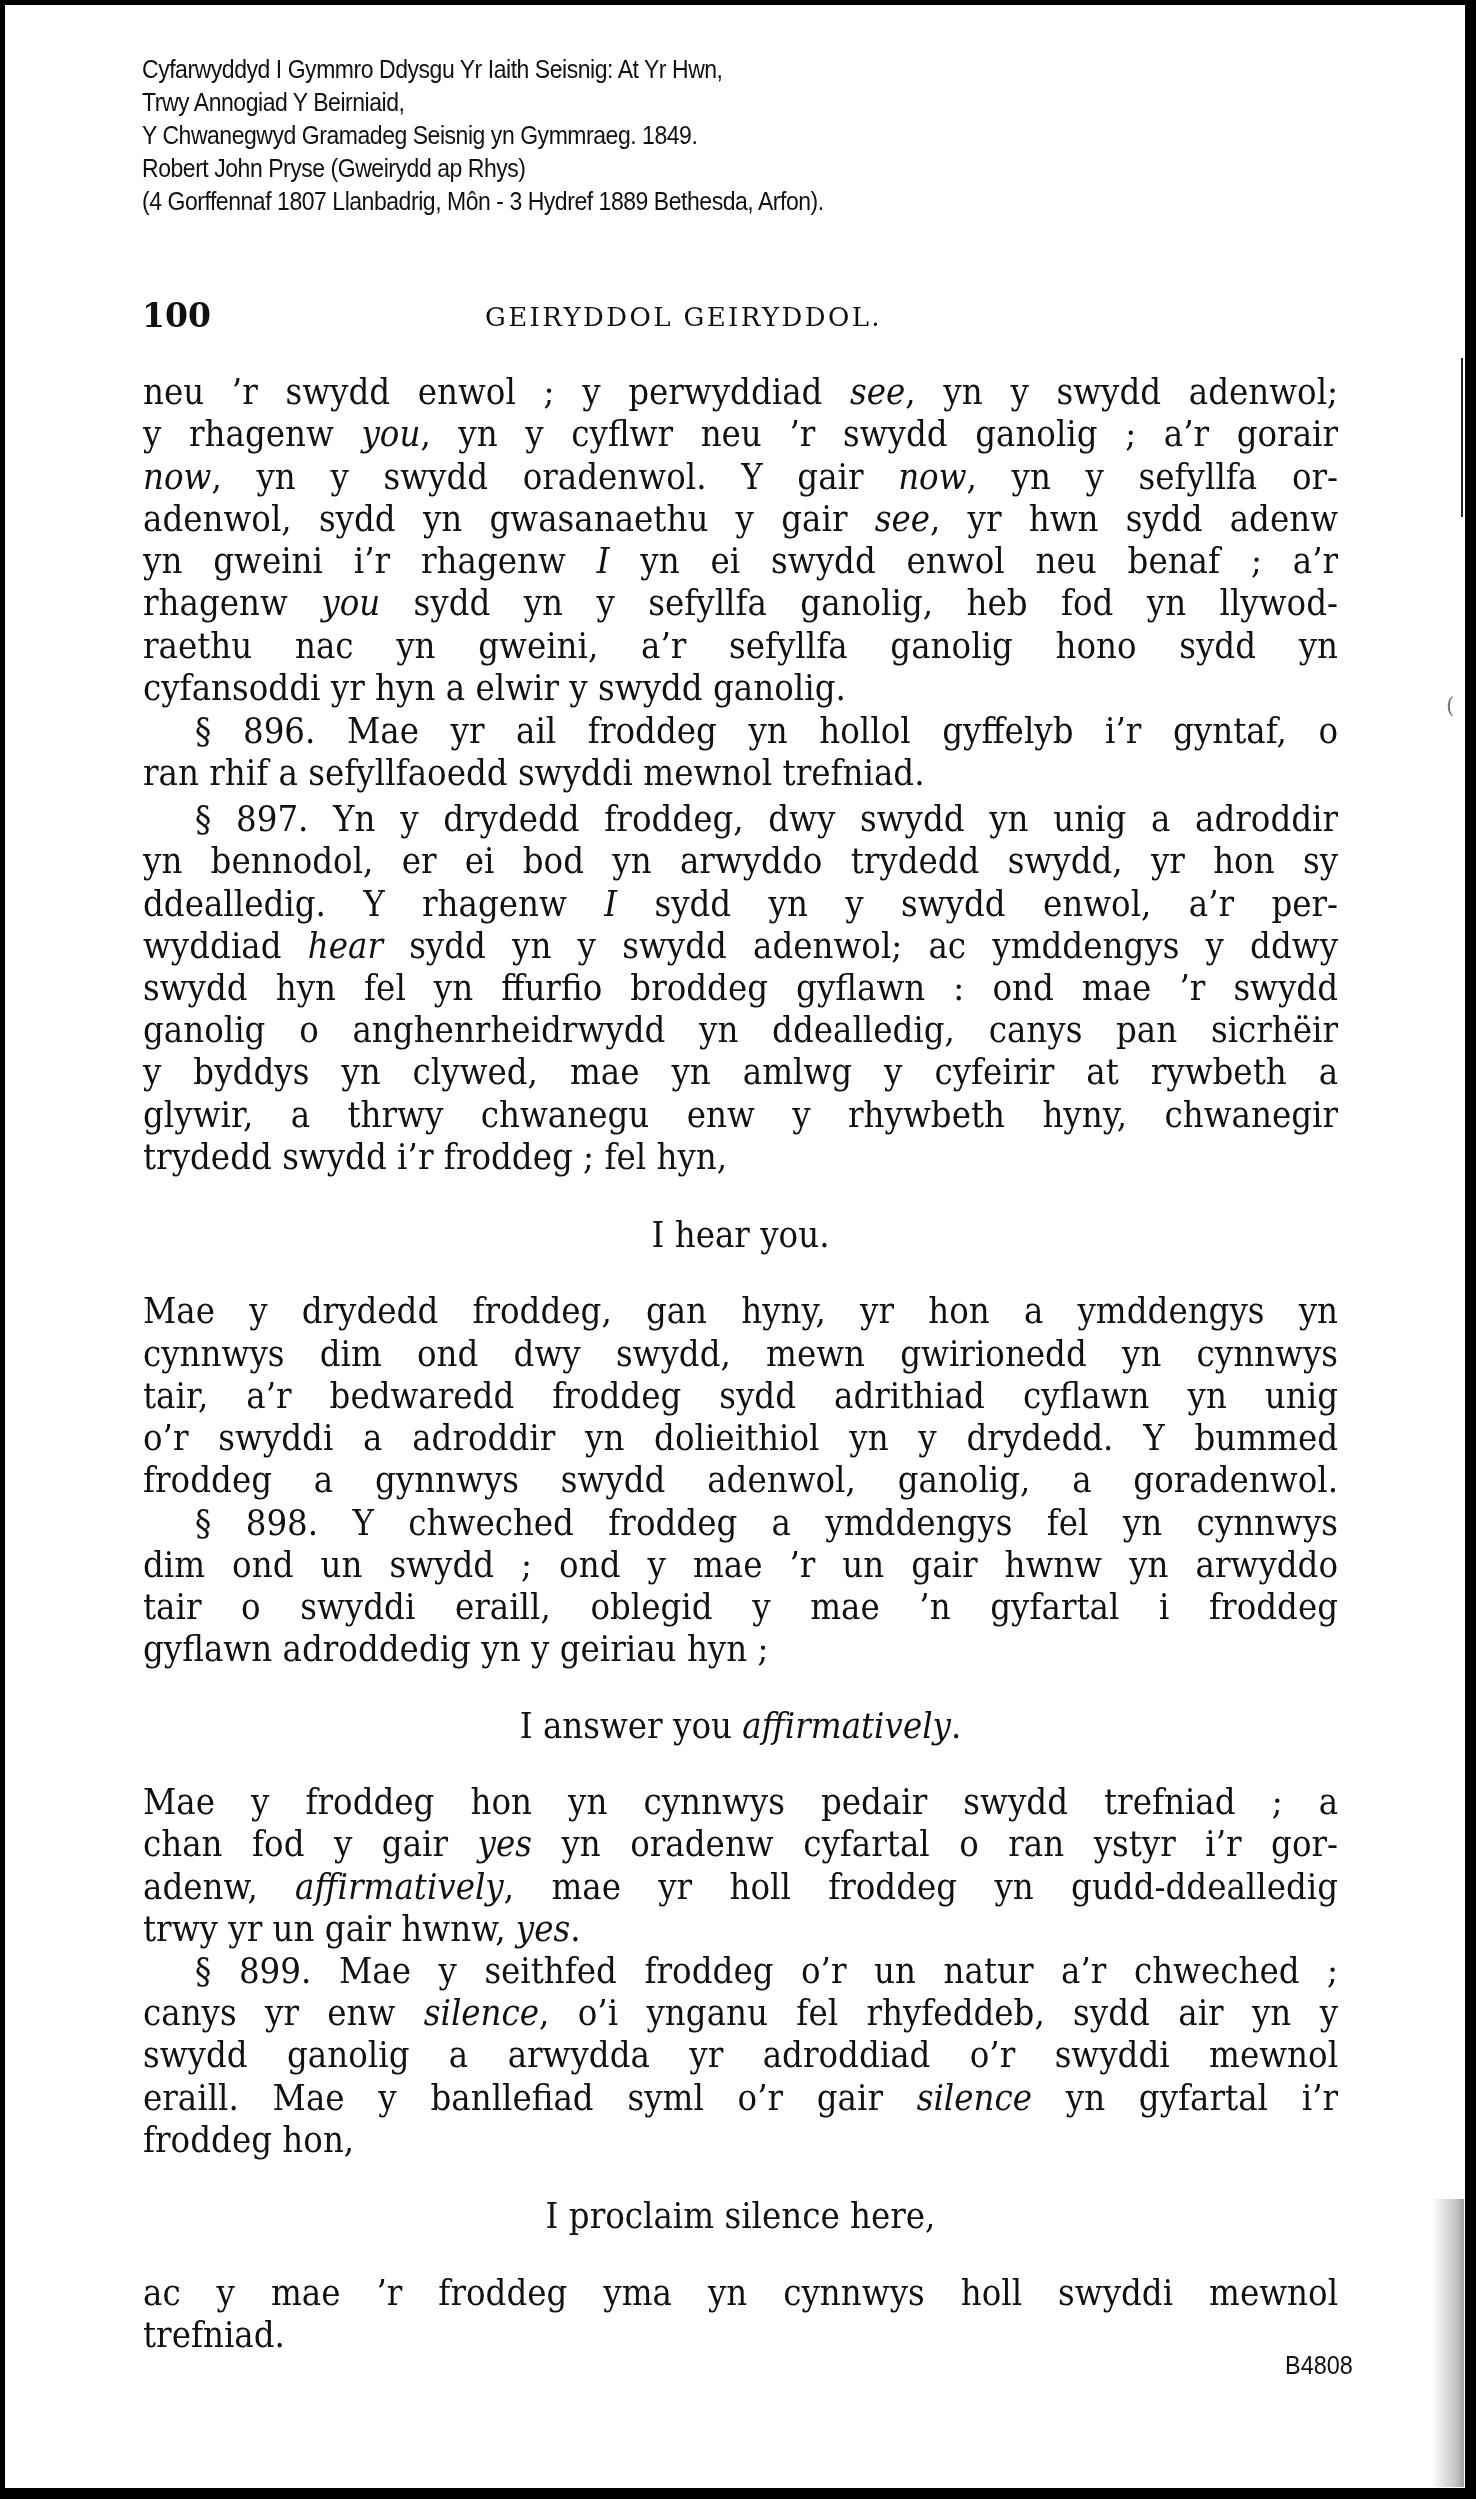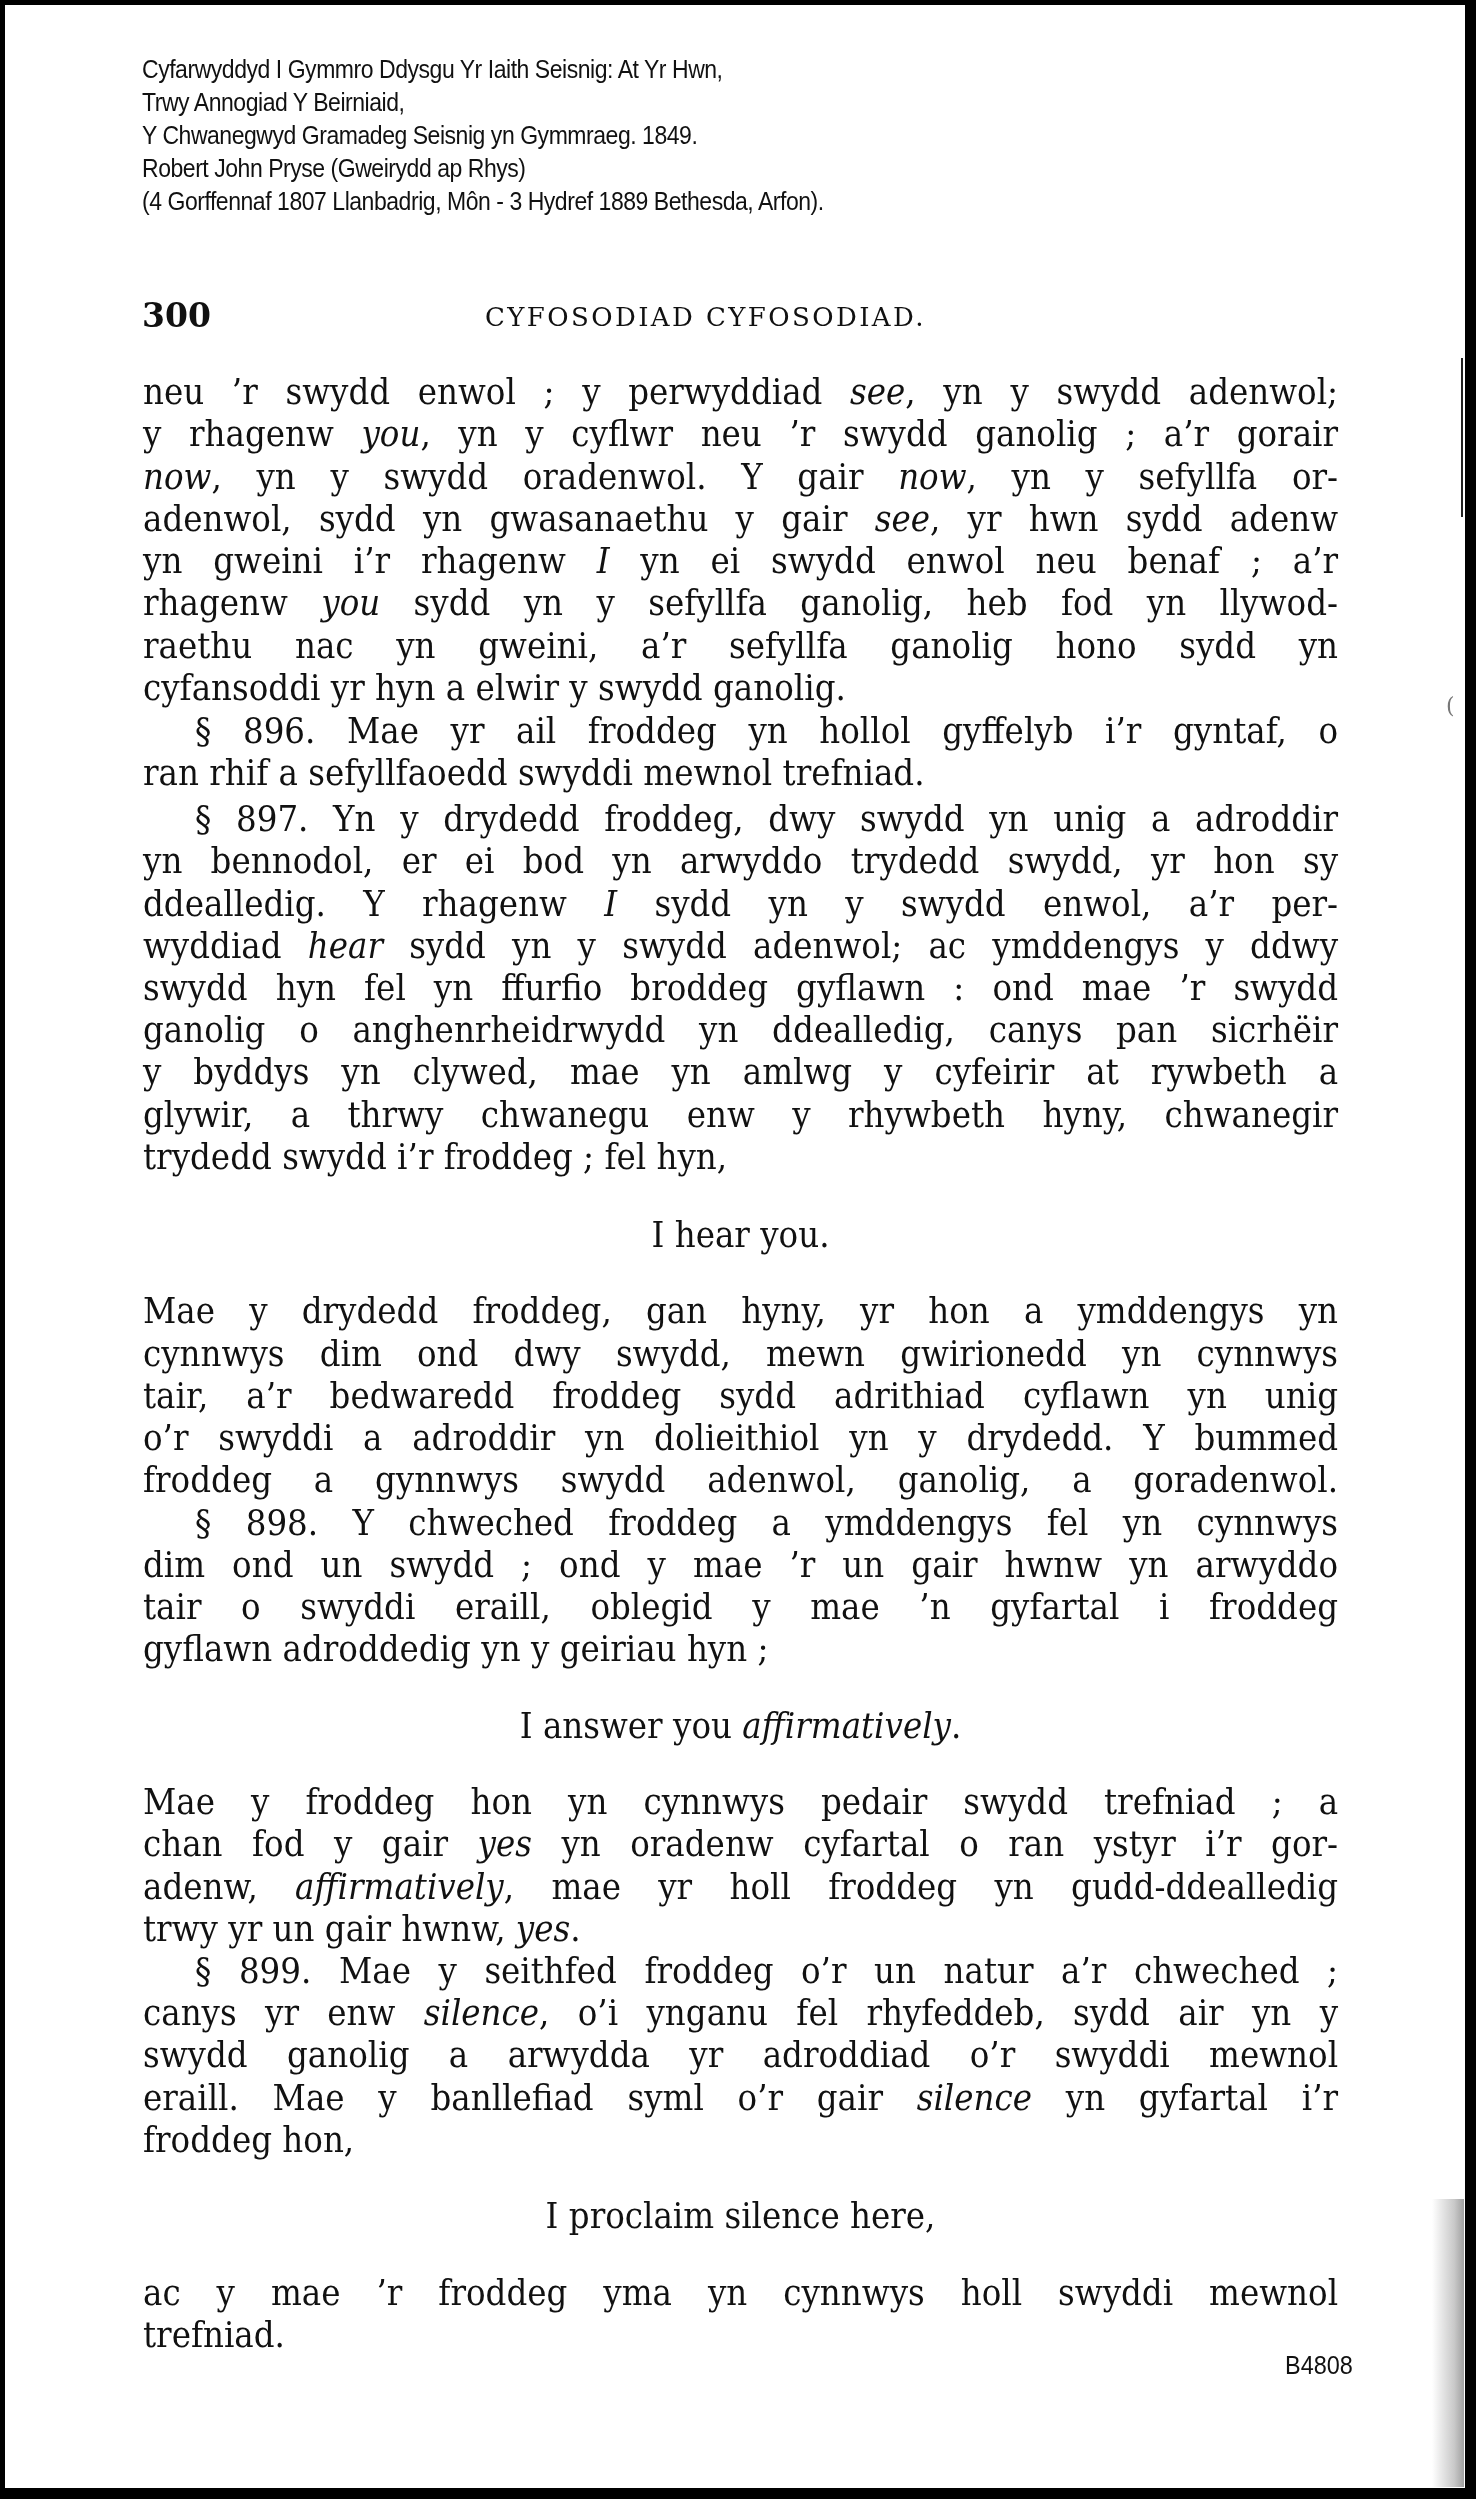--- a/index.html
+++ b/index.html
@@ -64,22 +64,22 @@
 
 <div class="meta" style="top:53px;">
   <div>Cyfarwyddyd I Gymmro Ddysgu Yr Iaith Seisnig: At Yr Hwn,</div>
   <div>Trwy Annogiad Y Beirniaid,</div>
   <div>Y Chwanegwyd Gramadeg Seisnig yn Gymmraeg. 1849.</div>
   <div>Robert John Pryse (Gweirydd ap Rhys)</div>
   <div>(4 Gorffennaf 1807 Llanbadrig, Môn - 3 Hydref 1889 Bethesda, Arfon).</div>
 </div>
 
 <div class="runhead">
-  <span class="pagenum">300</span>
-  <span class="headtitle">CYFOSODIAD CYFOSODIAD.</span>
+  <span class="pagenum">100</span>
+  <span class="headtitle">GEIRYDDOL GEIRYDDOL.</span>
 </div>
 
 <div class="body" id="body" style="top:0;">
     <div class="line" style="top: 371px;"><span>neu ’r swydd enwol ; y perwyddiad </span><span class="it">see</span><span>, yn y swydd adenwol;</span></div>
     <div class="line" style="top: 413px;"><span>y rhagenw </span><span class="it">you</span><span>, yn y cyflwr neu ’r swydd ganolig ; a’r gorair</span></div>
     <div class="line" style="top: 456px;"><span class="it">now</span><span>, yn y swydd oradenwol.   Y gair </span><span class="it">now</span><span>, yn y sefyllfa or-</span></div>
     <div class="line" style="top: 498px;"><span>adenwol, sydd yn gwasanaethu y gair </span><span class="it">see</span><span>, yr hwn sydd adenw</span></div>
     <div class="line" style="top: 540px;"><span>yn gweini i’r rhagenw </span><span class="it">I</span><span> yn ei swydd enwol neu benaf ; a’r</span></div>
     <div class="line" style="top: 582px;"><span>rhagenw </span><span class="it">you</span><span> sydd yn y sefyllfa ganolig, heb fod yn llywod-</span></div>
     <div class="line" style="top: 625px;"><span>raethu nac yn gweini, a’r sefyllfa ganolig hono sydd yn</span></div>

